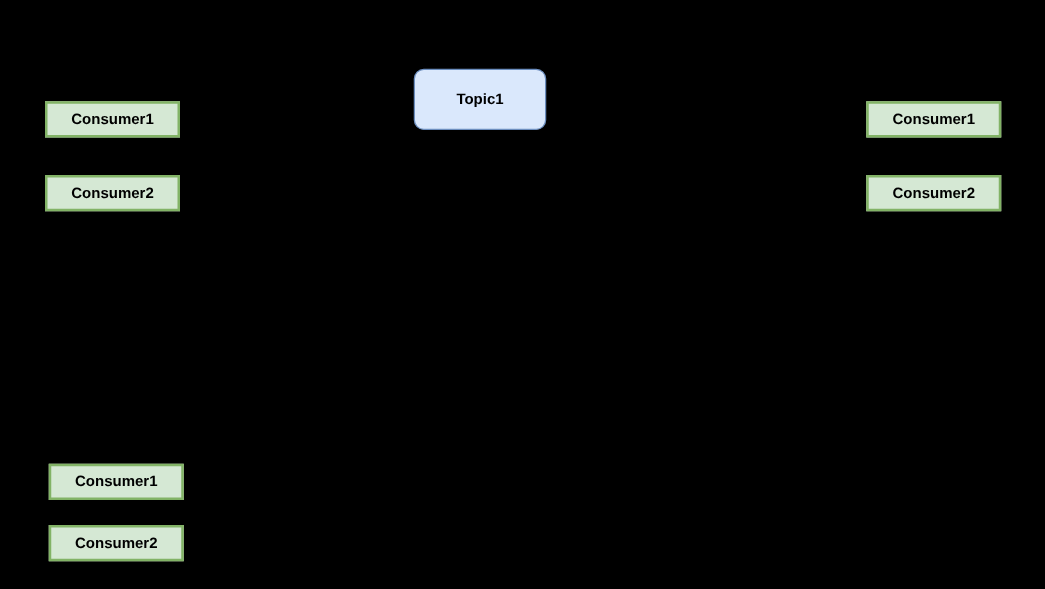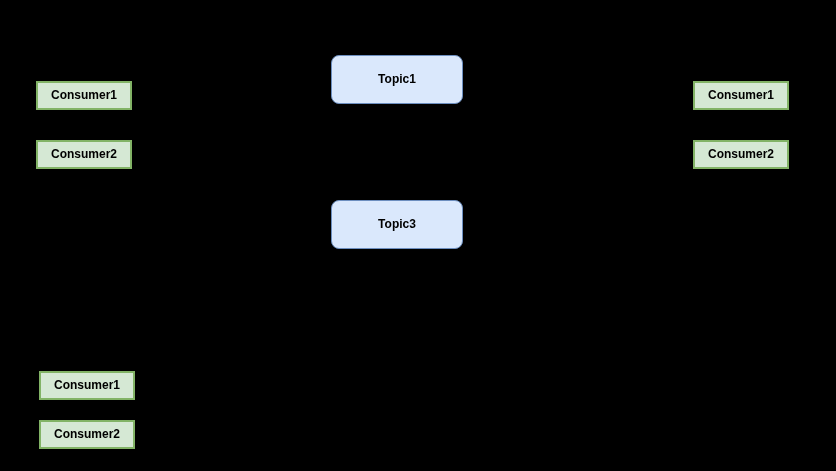--- a/index.html
+++ b/index.html
@@ -24,28 +24,28 @@
     align-items: center;
     justify-content: center;
     box-sizing: border-box;
     font-size: 12px;
     font-weight: bold;
     color: var(--text-color, #000000);
     text-align: center;
     line-height: 1.1;
   }
   .topic {
-    width: 132px;
+    width: 106px;
     height: 49px;
     background: var(--topic-fill, #dae8fc);
     border: 1.5px solid var(--topic-border, #6c8ebf);
     border-radius: 8px;
   }
   .consumer {
-    width: 96px;
+    width: 108px;
     height: 29px;
     background: var(--consumer-fill, #d5e8d4);
     border: 2px solid var(--consumer-border, #82b366);
     border-radius: 0;
     justify-content: center;
   }
   
   .topic-1 { left: 331px; top: 55px; }
   .topic-2 { left: 331px; top: 131px; }
   .topic-3 { left: 331px; top: 200px; }
@@ -60,23 +60,20 @@
   .bottom-consumer-2 { left: 39px; top: 420px; }
 </style>
 </head>
 <body style="--canvas-bg: #000000; --topic-fill: #dae8fc; --topic-border: #6c8ebf; --consumer-fill: #d5e8d4; --consumer-border: #82b366; --text-color: #000000;">
 
 <div class="canvas">
 
   <div class="node topic topic-1">
     <span>Topic1</span>
   </div>
-  <div class="node topic topic-3">
-    <span>Topic3</span>
-  </div>
 
   <div class="node consumer left-consumer-1">
     <span>Consumer1</span>
   </div>
   <div class="node consumer left-consumer-2">
     <span>Consumer2</span>
   </div>
 
   <div class="node consumer right-consumer-1">
     <span>Consumer1</span>

